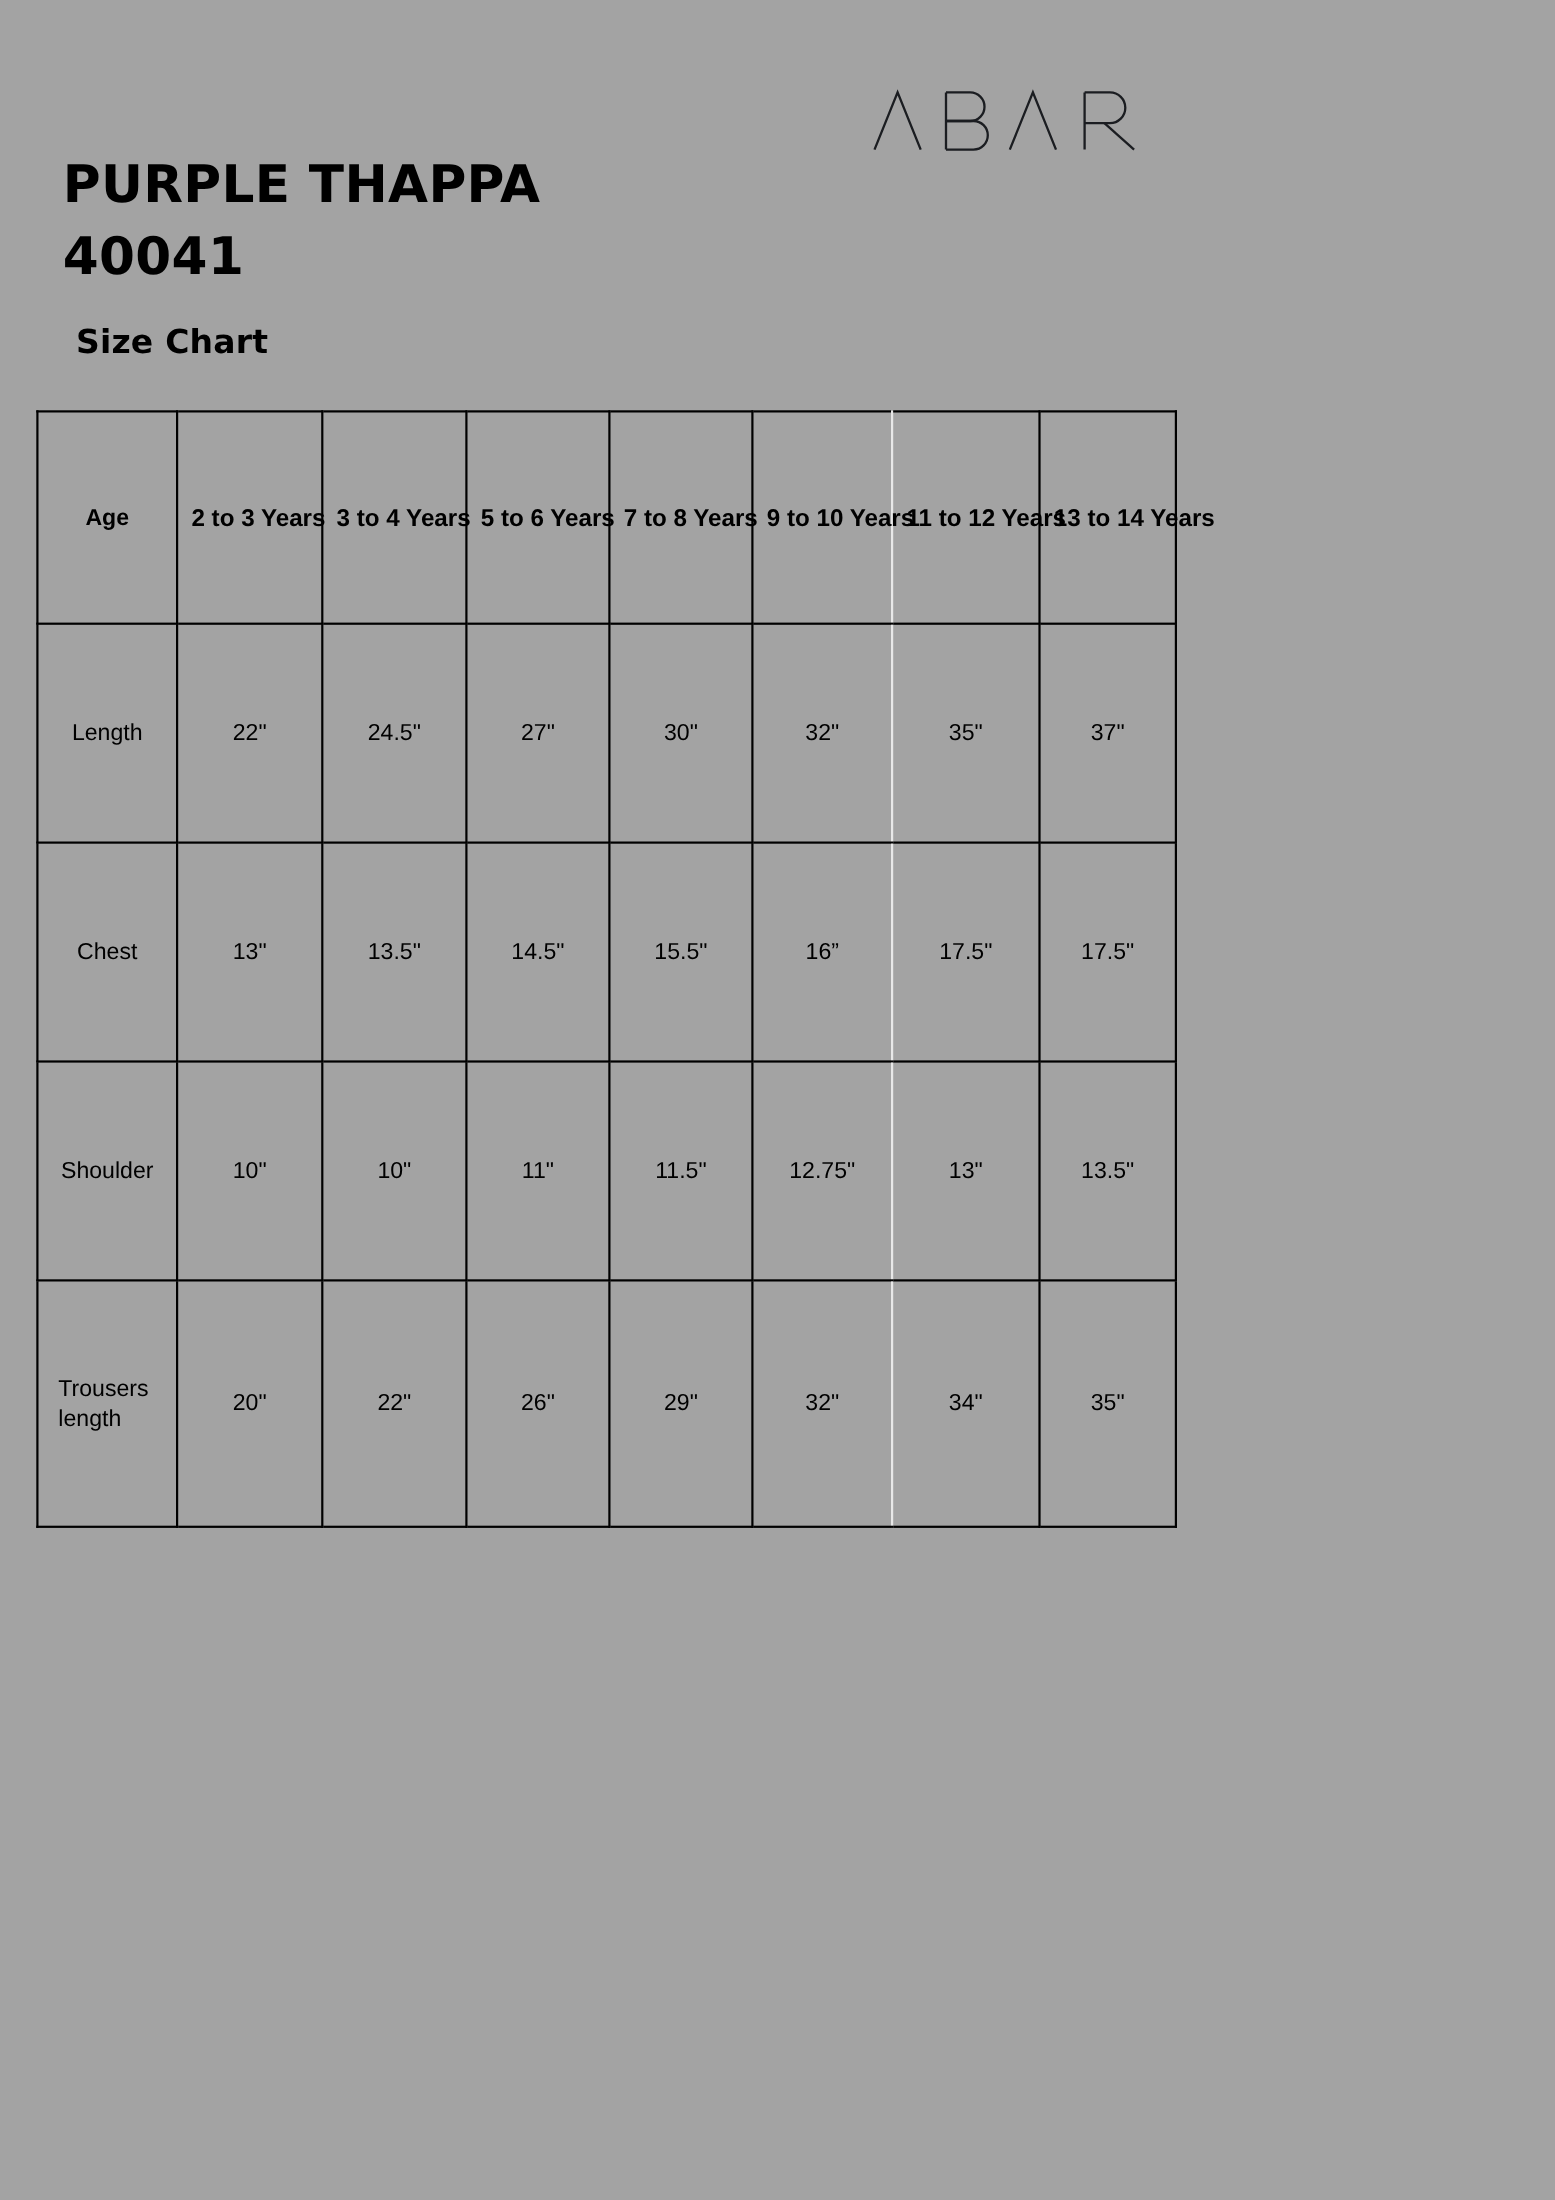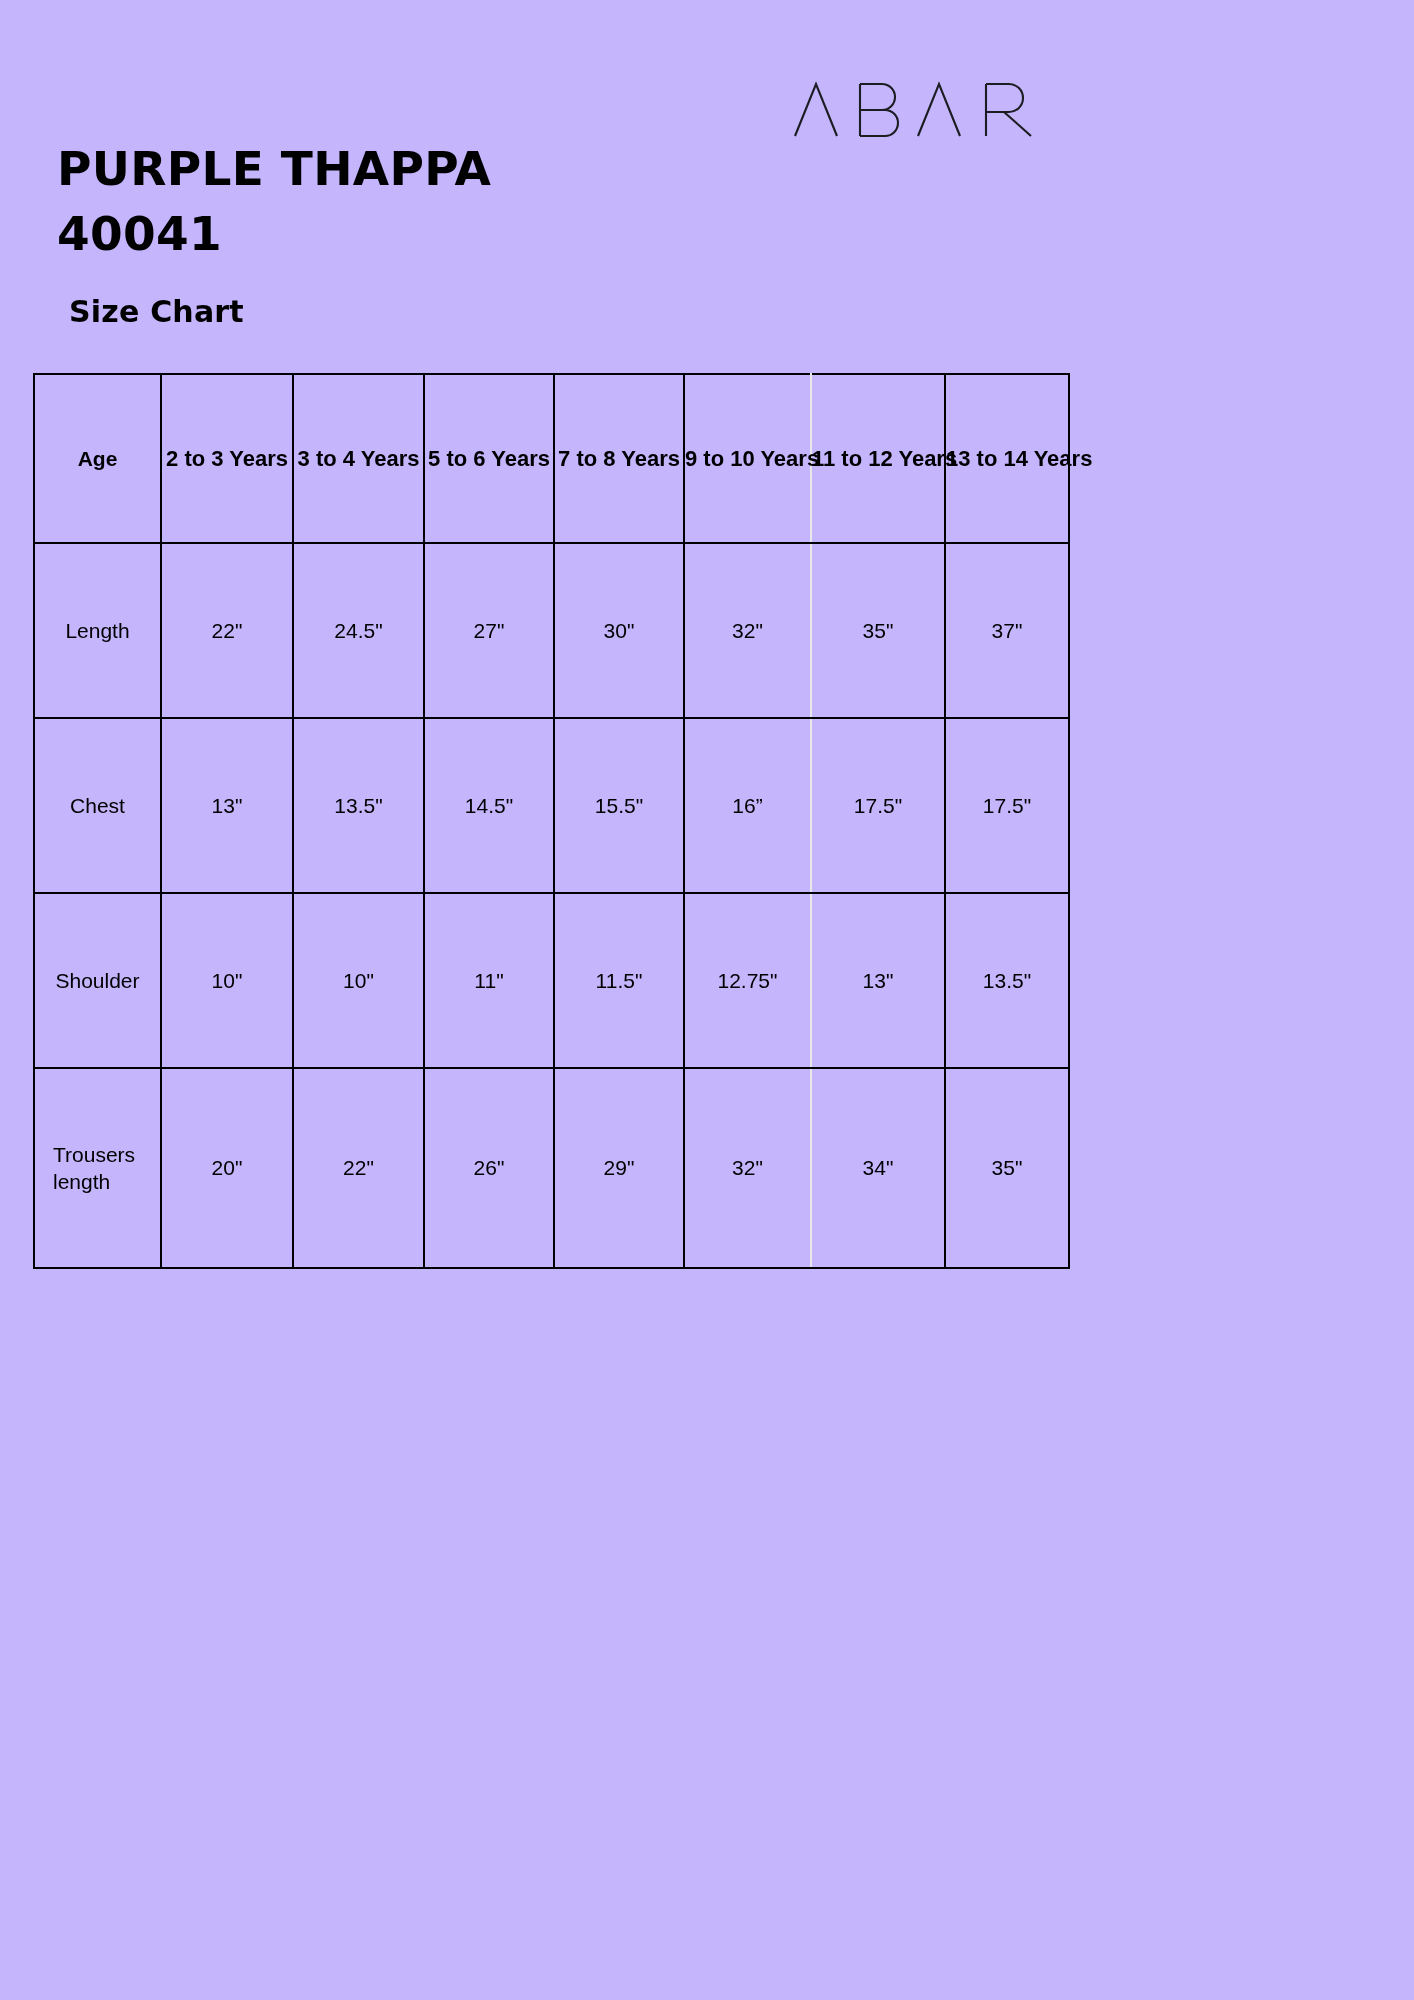--- a/index.html
+++ b/index.html
@@ -13,21 +13,21 @@
     height: 2000px;
     position: relative;
     font-family: "Liberation Sans", sans-serif;
     color: #000000;
     overflow: hidden;
   }
 
   .page {
     position: absolute;
     inset: 0;
-    background: #c4b5fd;
+    background: #a3a3a3;
   }
 
   
   .logo {
     position: absolute;
     left: 790px;
     top: 76px;
     width: 280px;
     height: 66px;
   }
@@ -78,21 +78,21 @@
   table.size-chart col.c1 { width: 132px; }
   table.size-chart col.c2 { width: 131px; }
   table.size-chart col.c3 { width: 130px; }
   table.size-chart col.c4 { width: 130px; }
   table.size-chart col.c5 { width: 127px; }
   table.size-chart col.c6 { width: 134px; }
   table.size-chart col.c7 { width: 124px; }
 
   table.size-chart td {
     border: 2px solid #000000;
-    padding: 0;
+    padding: 12px;
     text-align: center;
     vertical-align: middle;
     font-size: 21px;
     font-weight: 400;
     white-space: nowrap;
     overflow: visible;
   }
 
   
   table.size-chart td.soft-right {

